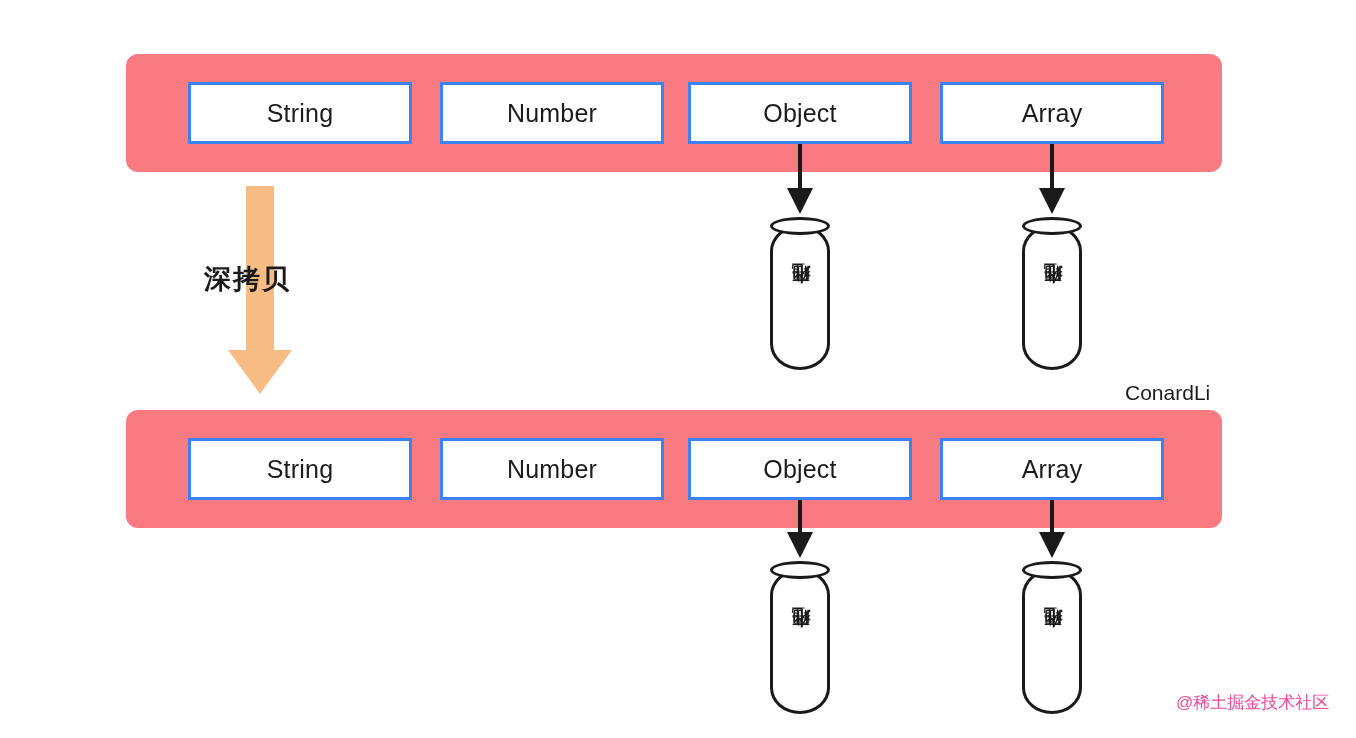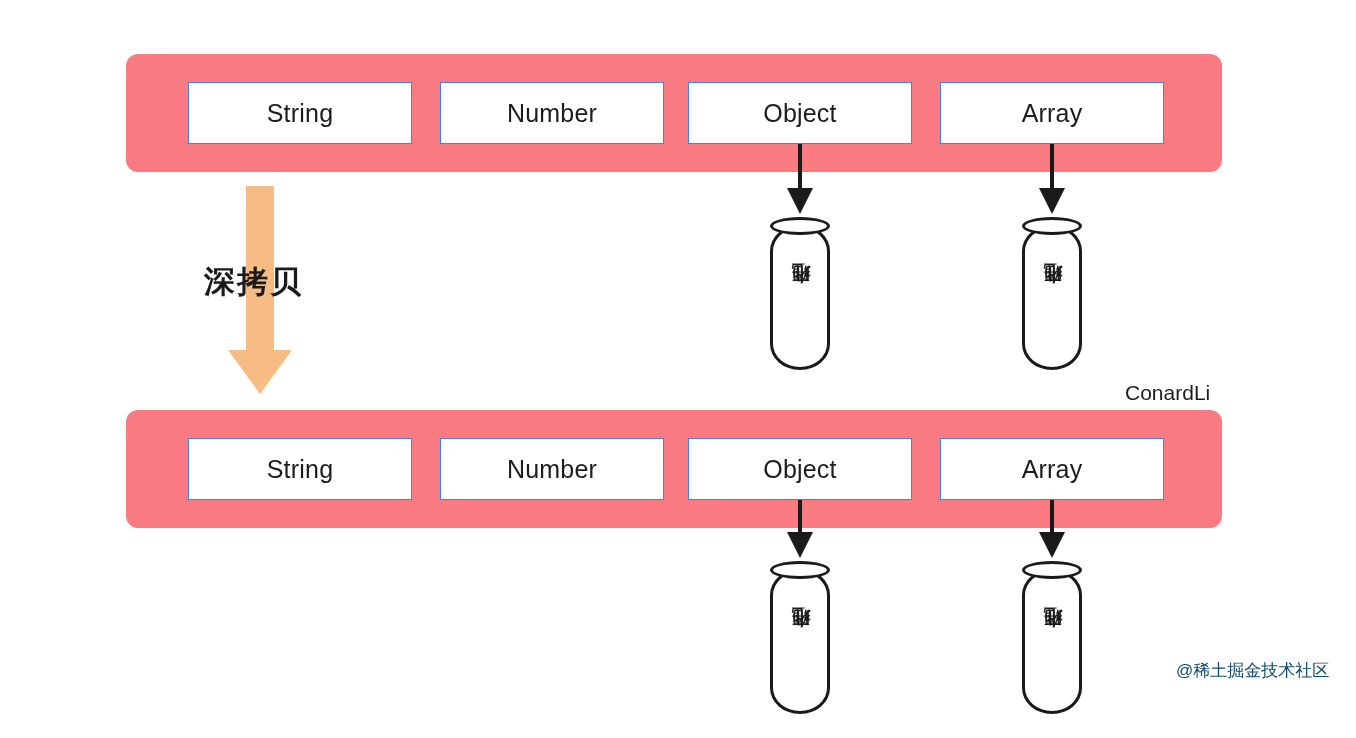--- a/index.html
+++ b/index.html
@@ -24,21 +24,21 @@
     background: #fa7a81;
     border-radius: 12px;
   }
   .bar-top    { left: 126px; top: 54px;  width: 1096px; height: 118px; }
   .bar-bottom { left: 126px; top: 410px; width: 1096px; height: 118px; }
 
   
   .typebox {
     position: absolute;
     background: #ffffff;
-    border: 1px solid #3b82f6;
+    border: 3px solid #3b82f6;
     box-sizing: border-box;
     display: flex;
     align-items: center;
     justify-content: center;
     font-size: 25px;
     color: #1c1c1c;
     letter-spacing: .2px;
   }
 
   
@@ -127,41 +127,41 @@
     border-left: 32px solid transparent;
     border-right: 32px solid transparent;
     border-top: 44px solid #f7bc84;
   }
 
   
   .cn-label {
     position: absolute;
     left: 204px;
     top: 261px;
-    font-size: 31px;
+    font-size: 27px;
     font-weight: bold;
     color: #1a1a1a;
     letter-spacing: 2px;
     white-space: nowrap;
   }
   .author {
     position: absolute;
     left: 1113px;
     top: 381px;
     font-size: 21px;
     color: #1c1c1c;
     white-space: nowrap;
     margin-left: 12px;
   }
   .watermark {
     position: absolute;
     left: 1176px;
-    top: 659px;
+    top: 691px;
     font-size: 17px;
-    color: #0c4a6e;
+    color: #ec4899;
     white-space: nowrap;
   }
 </style>
 </head>
 <body>
 
 <div id="canvas">
 
   <div class="bar bar-top"></div>
 

